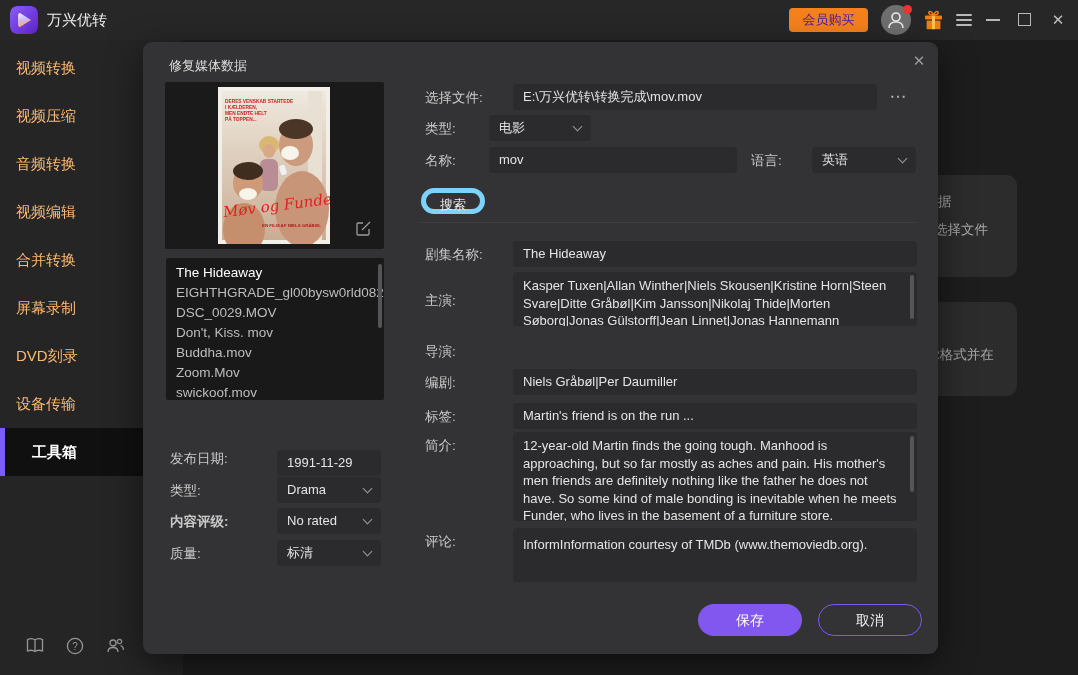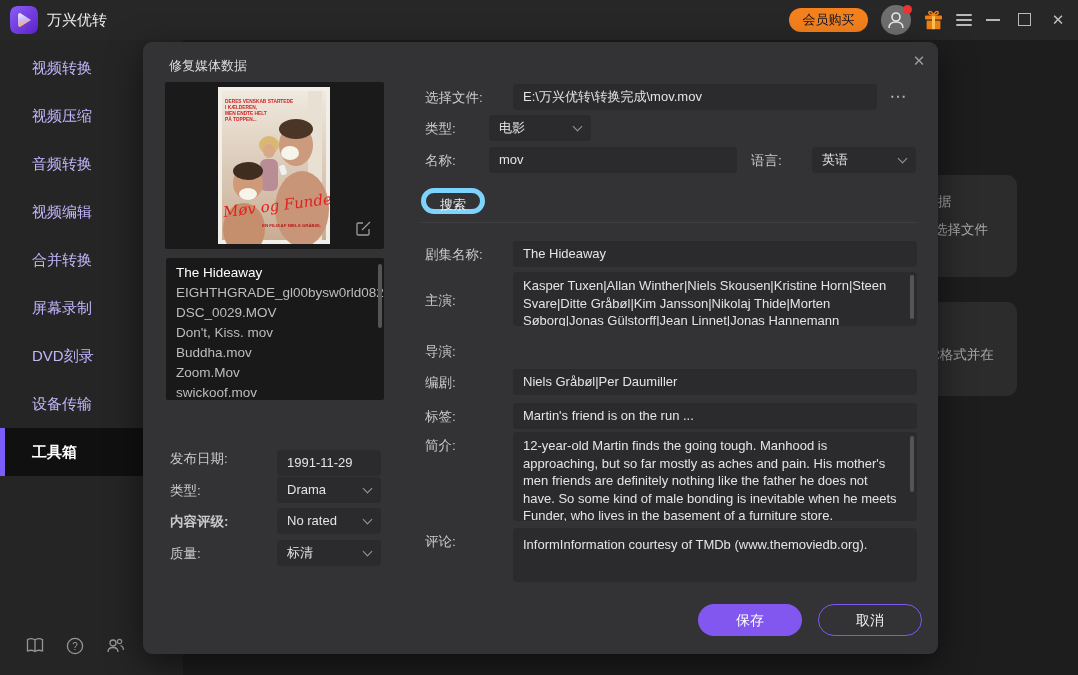--- a/index.html
+++ b/index.html
@@ -6,33 +6,33 @@
   html,body { background:#111; }
   .app {
     position:relative; width:1078px; height:675px; overflow:hidden;
     background:#1d1d1e; font-family:"Liberation Sans", sans-serif;
     -webkit-font-smoothing:antialiased;
   }
   
   .topbar { position:absolute; left:0; top:0; width:1078px; height:40px; background:#272727; z-index:30; }
   .logo { position:absolute; left:10px; top:6px; width:28px; height:28px; border-radius:7px; }
   .app-title { position:absolute; left:47px; top:11px; font-size:15px; color:#ededed; }
-  .buy-btn { position:absolute; left:789px; top:8px; width:79px; height:24px; border-radius:12px;
-    background:#f5811d; color:#0f172a; font-size:13px; text-align:center; line-height:24px; cursor:pointer; }
+  .buy-btn { position:absolute; left:789px; top:8px; width:79px; height:24px; border-radius:4px;
+    background:#f5811d; color:#4c1d95; font-size:13px; text-align:center; line-height:24px; cursor:pointer; }
   .avatar { position:absolute; left:881px; top:5px; width:30px; height:30px; border-radius:50%; background:#6f6f6f; }
   .avatar-dot { position:absolute; left:903px; top:5px; width:9px; height:9px; border-radius:50%; background:#e33; }
   .gift { position:absolute; left:924px; top:10px; }
   .menu-icon { position:absolute; left:956px; top:14px; width:16px; height:12px; }
   .menu-icon span { display:block; height:2px; background:#b8b8b8; margin-bottom:3px; border-radius:1px; }
   .win-min { position:absolute; left:986px; top:19px; width:14px; height:2px; background:#b8b8b8; }
   .win-max { position:absolute; left:1018px; top:13px; width:13px; height:13px; border:1.5px solid #b8b8b8; }
   .win-close { position:absolute; left:1050px; top:12px; width:16px; height:16px; color:#c0c0c0; font-size:15px; line-height:16px; text-align:center; }
   
   .sidebar { position:absolute; left:0; top:40px; width:183px; height:635px; background:#252525; z-index:20; }
-  .side-item { height:48px; line-height:48px; padding-left:32px; font-size:15px; color:#c4b5fd; cursor:pointer; }
+  .side-item { height:48px; line-height:48px; padding-left:16px; font-size:15px; color:#fdba74; cursor:pointer; }
   .side-item.active { background:#101010; border-left:5px solid #7d5df9; padding-left:27px; color:#ffffff; font-weight:bold; }
   .side-pad { height:4px; }
   .side-bottom { position:absolute; left:0; bottom:12px; width:183px; height:28px; }
   .sb-ic { position:absolute; top:2px; }
   
   .main-bg { position:absolute; left:183px; top:40px; width:895px; height:635px; background:#1d1d1e; z-index:1; }
   .bg-card { position:absolute; background:#2c2c2d; border-radius:10px; }
   .bg-card-text { position:absolute; font-size:13.5px; color:#a8a8a8; white-space:nowrap; }
   
   .dialog { position:absolute; left:143px; top:42px; width:795px; height:612px; background:#333335;

